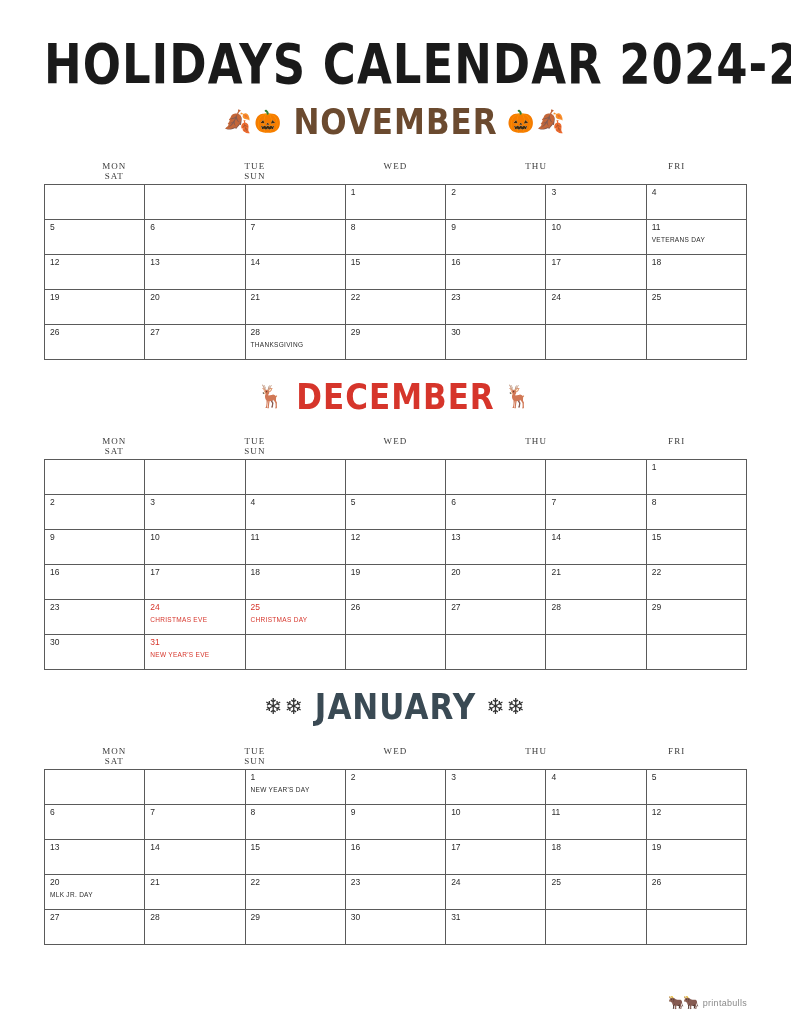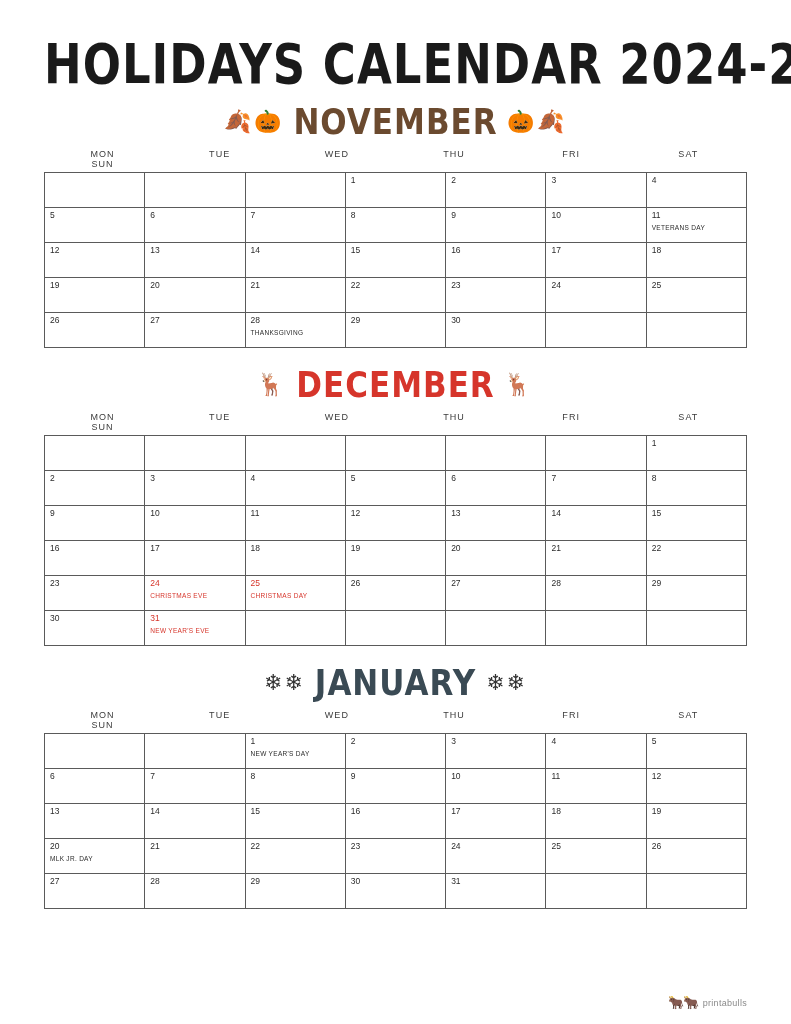--- a/index.html
+++ b/index.html
@@ -57,23 +57,24 @@
   }
   .deco {
     font-size: 22px;
     line-height: 1;
     letter-spacing: 2px;
   }
 
   
   .weekdays {
     display: grid;
-    grid-template-columns: repeat(6, 1fr);
-    margin-top: 4px;
+    grid-template-columns: repeat(5, 1fr);
+    margin-top: 16px;
     margin-bottom: 3px;
+    font-family: Liberation Serif, serif;
   }
   .weekday {
     text-align: center;
     font-size: 9px;
     letter-spacing: 1.1px;
     color: #3b3b3b;
     font-weight: normal;
   }
 
   

